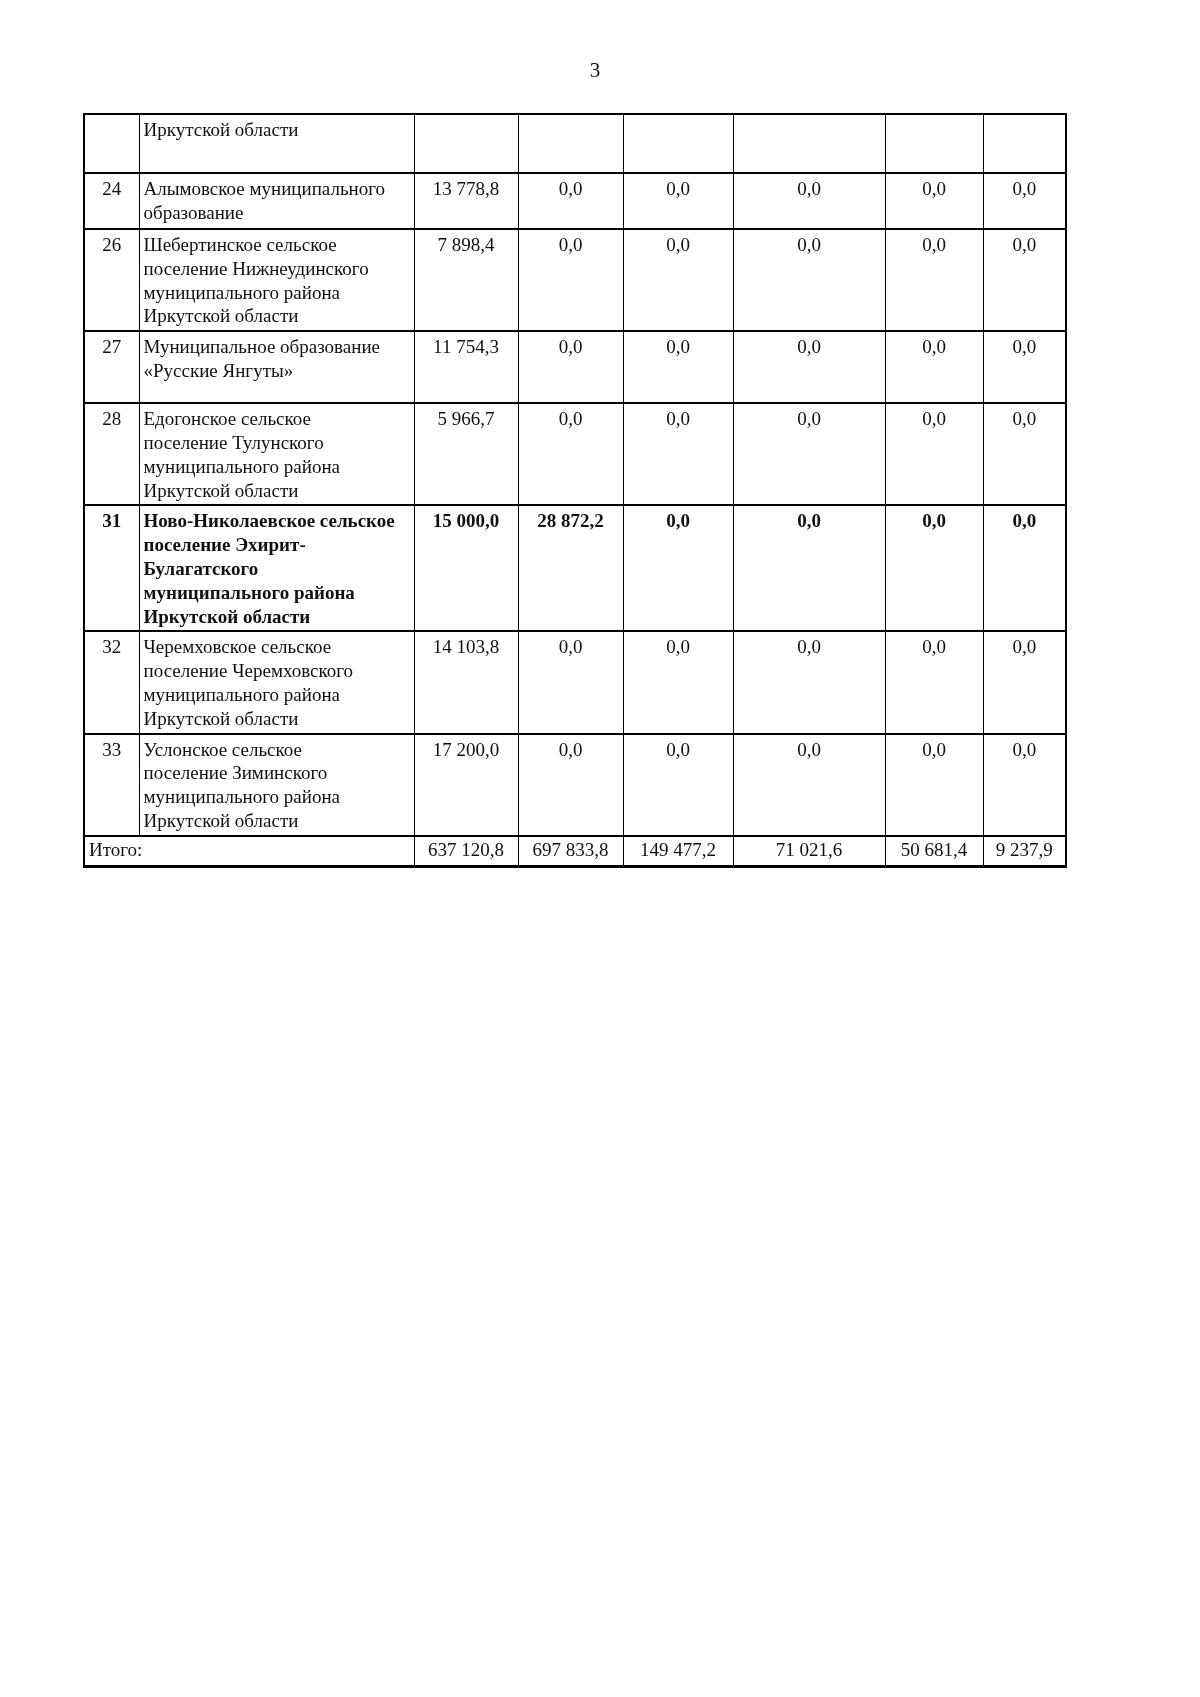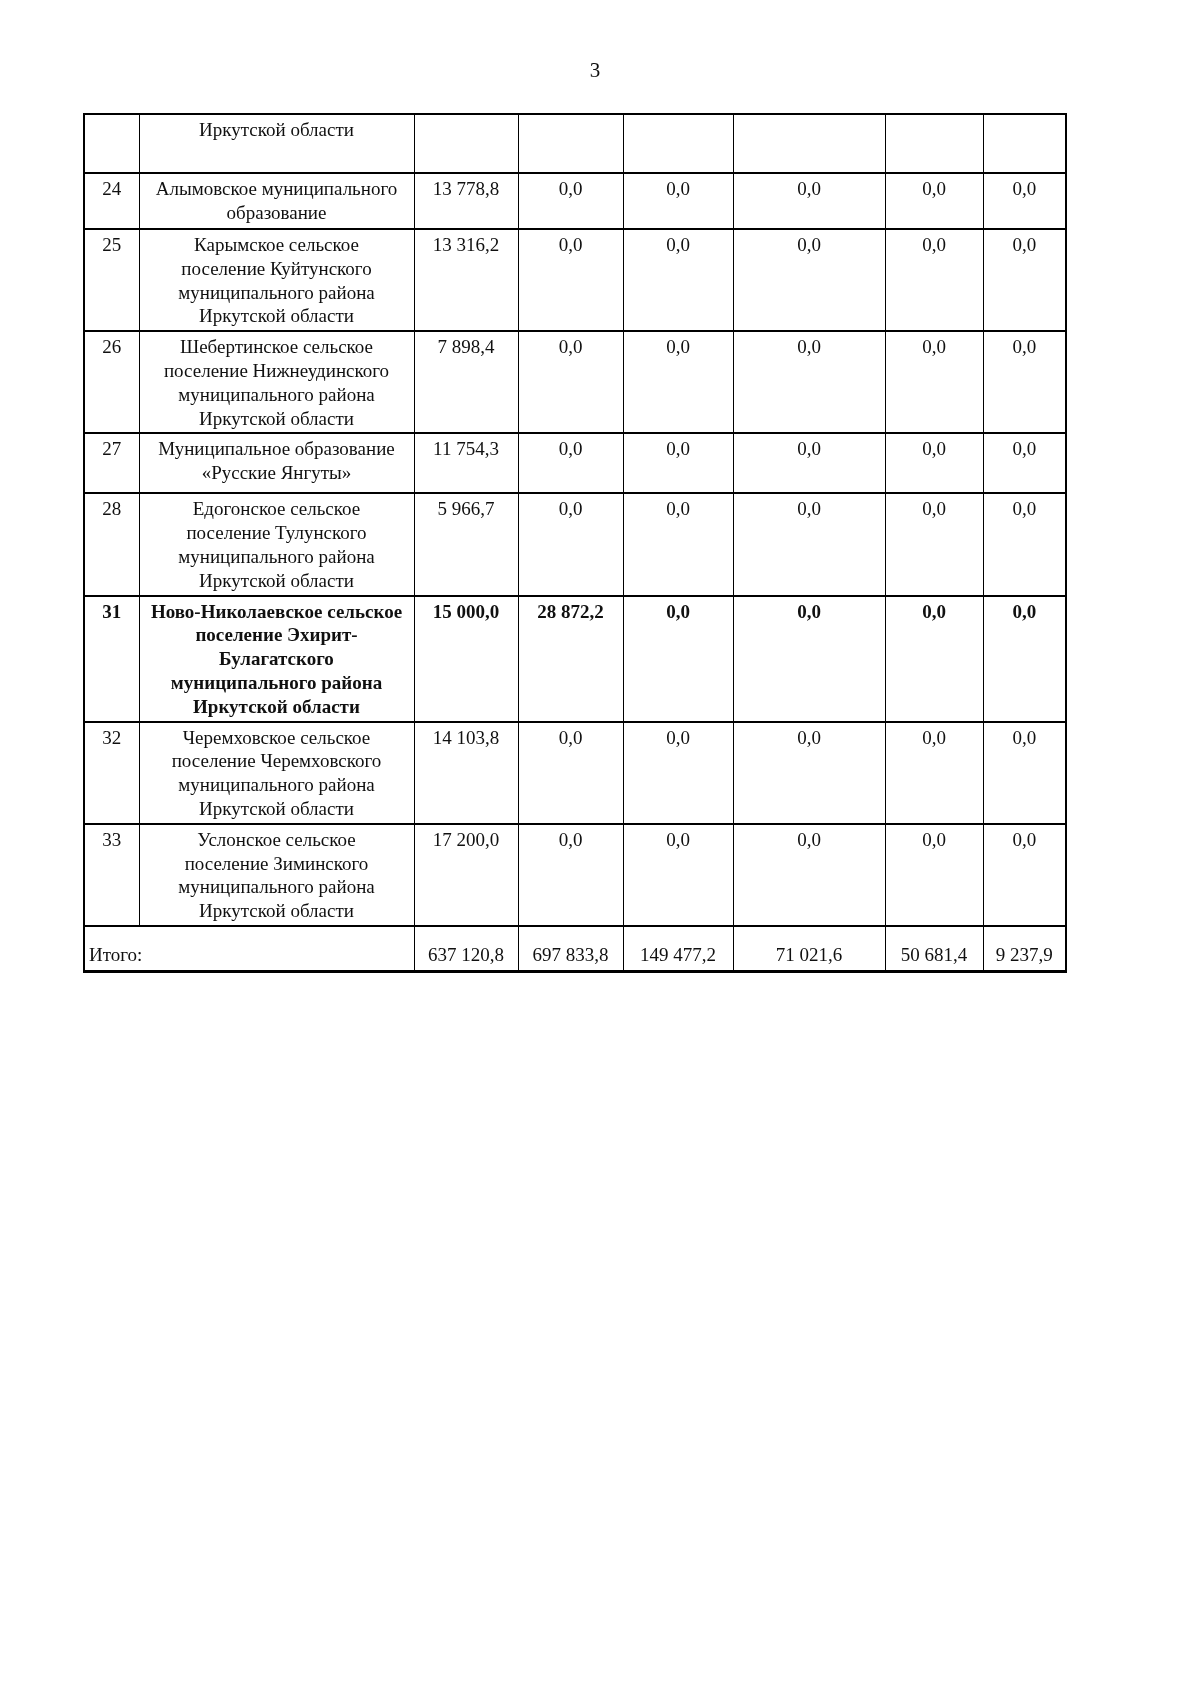--- a/index.html
+++ b/index.html
@@ -42,31 +42,31 @@
     padding: 3px 4px 2px 4px;
     overflow: hidden;
   }
   td.c-num {
     text-align: center;
     padding-left: 1px;
     padding-right: 1px;
   }
   td.c-name {
     white-space: pre-line;
-    text-align: center;
+    text-align: left;
     padding-left: 8px;
     padding-right: 4px;
   }
   td.c-val {
     text-align: center;
   }
   tr.total-row td {
     vertical-align: middle;
     height: 26px;
-    padding-top: 15px;
+    padding-top: 0;
     padding-bottom: 2px;
     border-bottom: 3px solid #000;
   }
   td.c-total-label {
     text-align: left;
     padding-left: 6px;
   }
 </style>
 </head>
 <body>
@@ -100,46 +100,33 @@
         <td class="c-name">Алымовское муниципального
 образование</td>
         <td class="c-val">13 778,8</td>
         <td class="c-val">0,0</td>
         <td class="c-val">0,0</td>
         <td class="c-val">0,0</td>
         <td class="c-val">0,0</td>
         <td class="c-val">0,0</td>
       </tr>
       <tr style="height: 95px;">
-        <td class="c-num">25</td>
-        <td class="c-name">Карымское сельское
-поселение Куйтунского
-муниципального района
-Иркутской области</td>
-        <td class="c-val">13 316,2</td>
-        <td class="c-val">0,0</td>
-        <td class="c-val">0,0</td>
-        <td class="c-val">0,0</td>
-        <td class="c-val">0,0</td>
-        <td class="c-val">0,0</td>
-      </tr>
-      <tr style="height: 95px;">
         <td class="c-num">26</td>
         <td class="c-name">Шебертинское сельское
 поселение Нижнеудинского
 муниципального района
 Иркутской области</td>
         <td class="c-val">7 898,4</td>
         <td class="c-val">0,0</td>
         <td class="c-val">0,0</td>
         <td class="c-val">0,0</td>
         <td class="c-val">0,0</td>
         <td class="c-val">0,0</td>
       </tr>
-      <tr style="height: 60px;">
+      <tr style="height: 72px;">
         <td class="c-num">27</td>
         <td class="c-name">Муниципальное образование
 «Русские Янгуты»</td>
         <td class="c-val">11 754,3</td>
         <td class="c-val">0,0</td>
         <td class="c-val">0,0</td>
         <td class="c-val">0,0</td>
         <td class="c-val">0,0</td>
         <td class="c-val">0,0</td>
       </tr>

